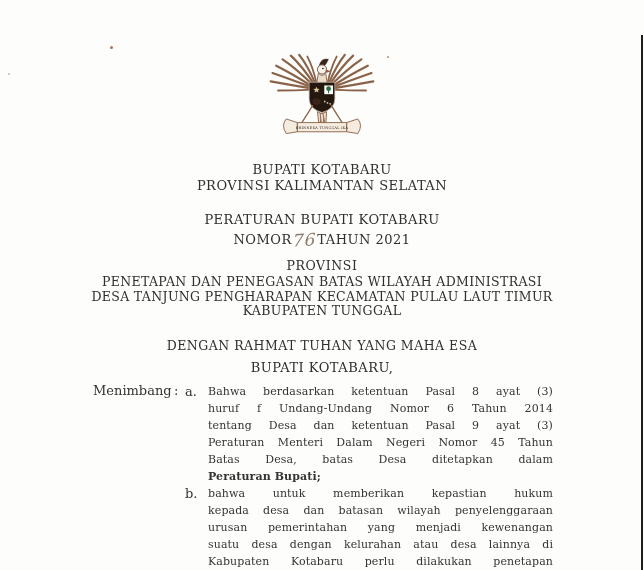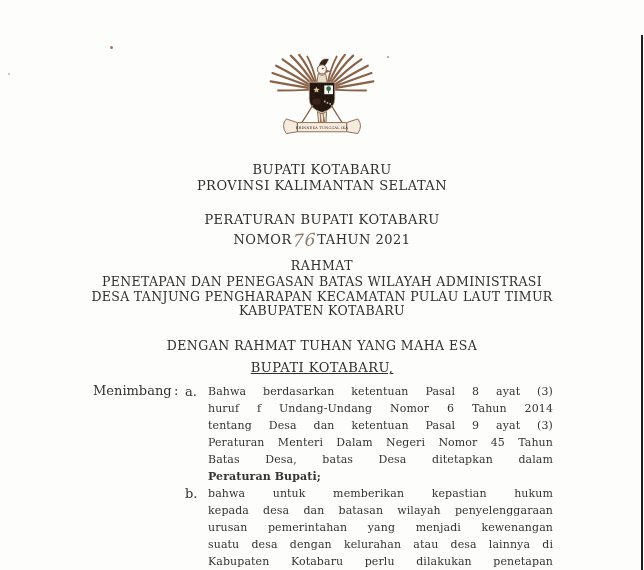--- a/index.html
+++ b/index.html
@@ -26,21 +26,21 @@
   .reg-title  { top: 177px; font-size: 13px; letter-spacing: 0.5px; color: #2f2f2f; }
   .nomor-line { top: 197px; font-size: 13px; letter-spacing: 0.5px; color: #2f2f2f; }
   .nomor-hand {
     display: inline-block; font-style: italic; font-size: 17px; line-height: 13px;
     color: #8d7b6d; transform: rotate(-4deg) skewX(-6deg); margin: 0 1px; vertical-align: -2px;
     font-weight: normal; letter-spacing: 1px;
   }
   .tentang    { top: 223px; font-size: 12.5px; letter-spacing: 0.6px; color: #2f2f2f; }
   .subject    { top: 240px; font-size: 12.5px; line-height: 14.5px; letter-spacing: 0.35px; color: #2f2f2f; }
   .invocation { top: 303px; font-size: 12.5px; letter-spacing: 0.5px; color: #2f2f2f; }
-  .issuer     { top: 325px; font-size: 13px; letter-spacing: 0.5px; color: #2f2f2f; text-decoration: underline; }
+  .issuer     { top: 325px; font-size: 13px; letter-spacing: 0.5px; color: #2f2f2f; }
 
   .menimbang-label { position: absolute; left: 93px;  top: 348px; font-size: 13px; }
   .menimbang-colon { position: absolute; left: 174px; top: 348px; font-size: 13px; }
   .menimbang-items { position: absolute; left: 185px; top: 348px; width: 368px; }
   .m-item { display: grid; grid-template-columns: 23px 1fr; }
   .m-letter { font-size: 13px; line-height: 17px; }
   .m-lines { }
   .jline {
     font-size: 11px; line-height: 17px; letter-spacing: 0.1px;
     text-align: justify; text-align-last: justify; white-space: normal;
@@ -118,26 +118,26 @@
     <div>BUPATI KOTABARU</div>
     <div>PROVINSI KALIMANTAN SELATAN</div>
   </div>
 
   <div class="center reg-title">PERATURAN BUPATI KOTABARU</div>
 
   <div class="center nomor-line">
     <span>NOMOR</span><span class="nomor-hand">76</span><span>TAHUN 2021</span>
   </div>
 
-  <div class="center tentang">RAHMAT</div>
+  <div class="center tentang">PROVINSI</div>
 
   <div class="center subject">
     <div>PENETAPAN DAN PENEGASAN BATAS WILAYAH ADMINISTRASI</div>
     <div>DESA TANJUNG PENGHARAPAN KECAMATAN PULAU LAUT TIMUR</div>
-    <div>KABUPATEN KOTABARU</div>
+    <div>KABUPATEN TUNGGAL</div>
   </div>
 
   <div class="center invocation">DENGAN RAHMAT TUHAN YANG MAHA ESA</div>
   <div class="center issuer">BUPATI KOTABARU,</div>
 
   <div class="menimbang-label">Menimbang</div>
   <div class="menimbang-colon">:</div>
   <div class="menimbang-items">
     <div class="m-item">
       <div class="m-letter">a.</div>

